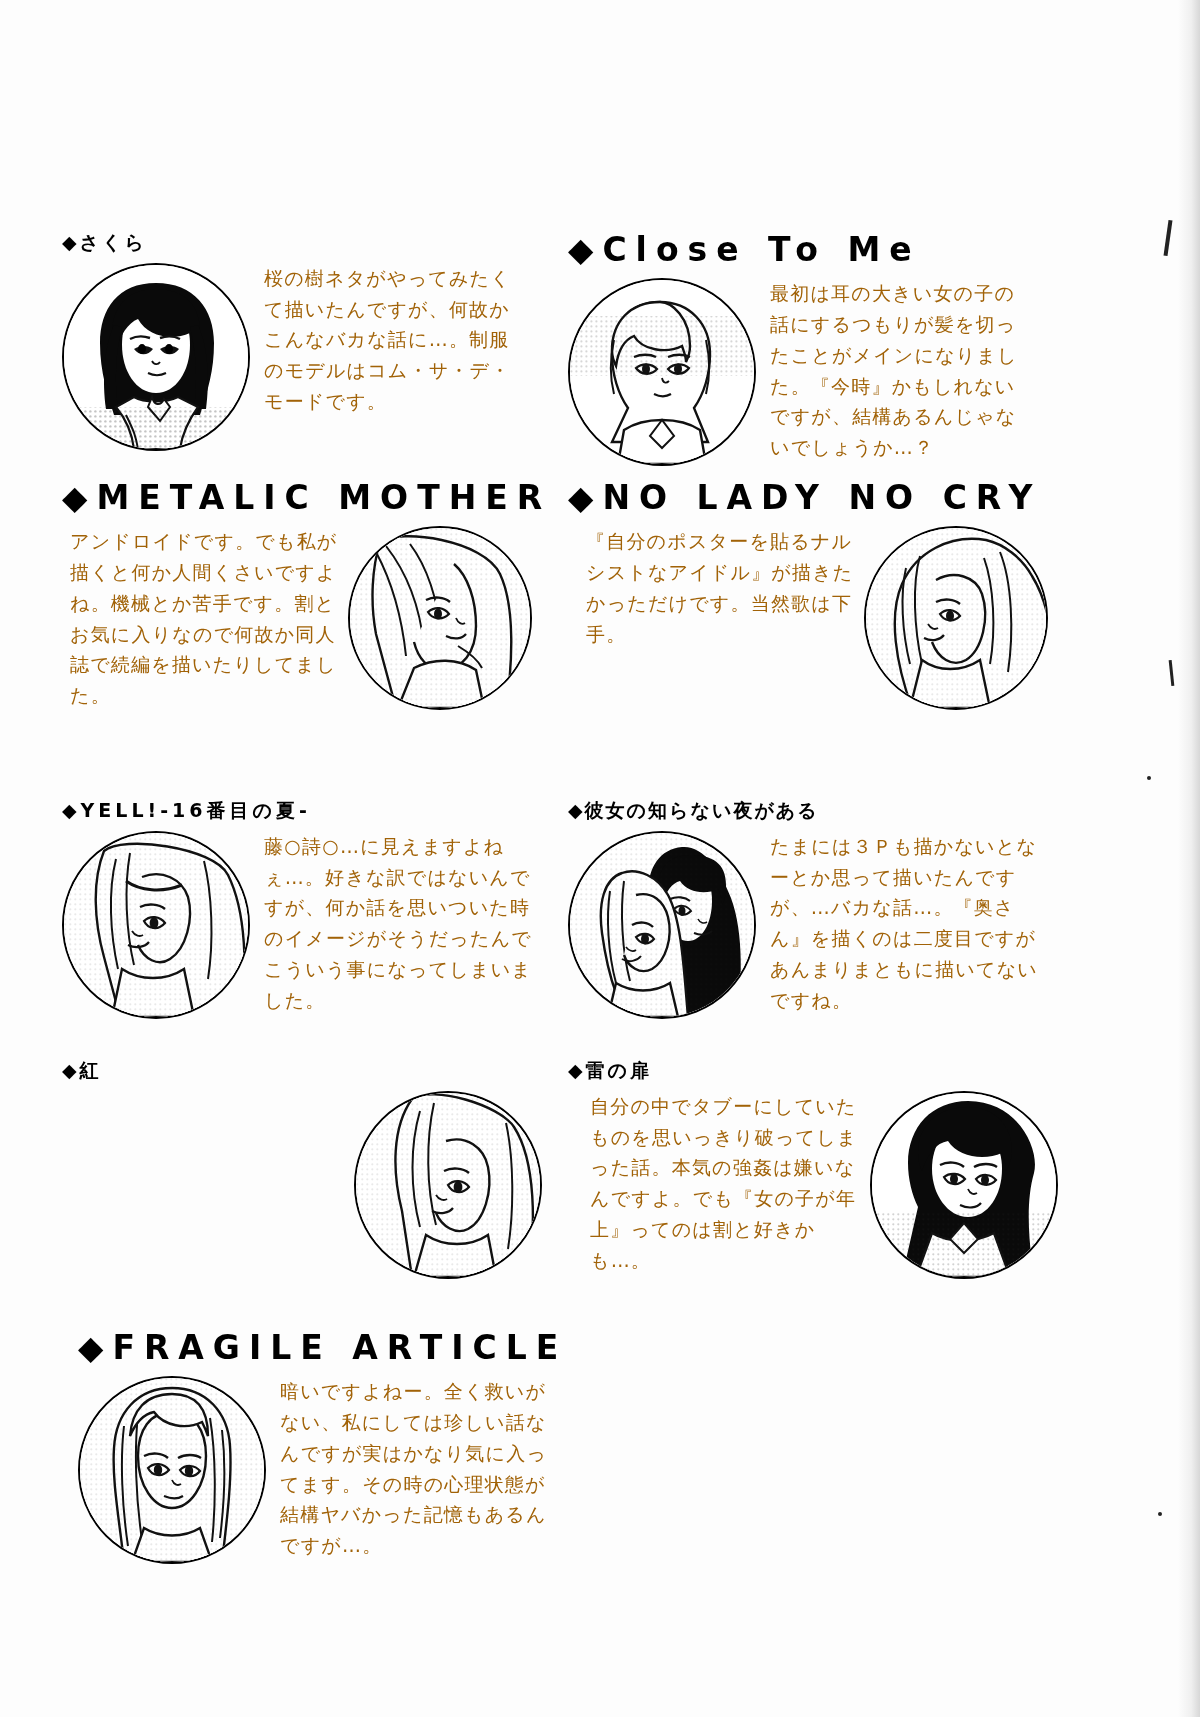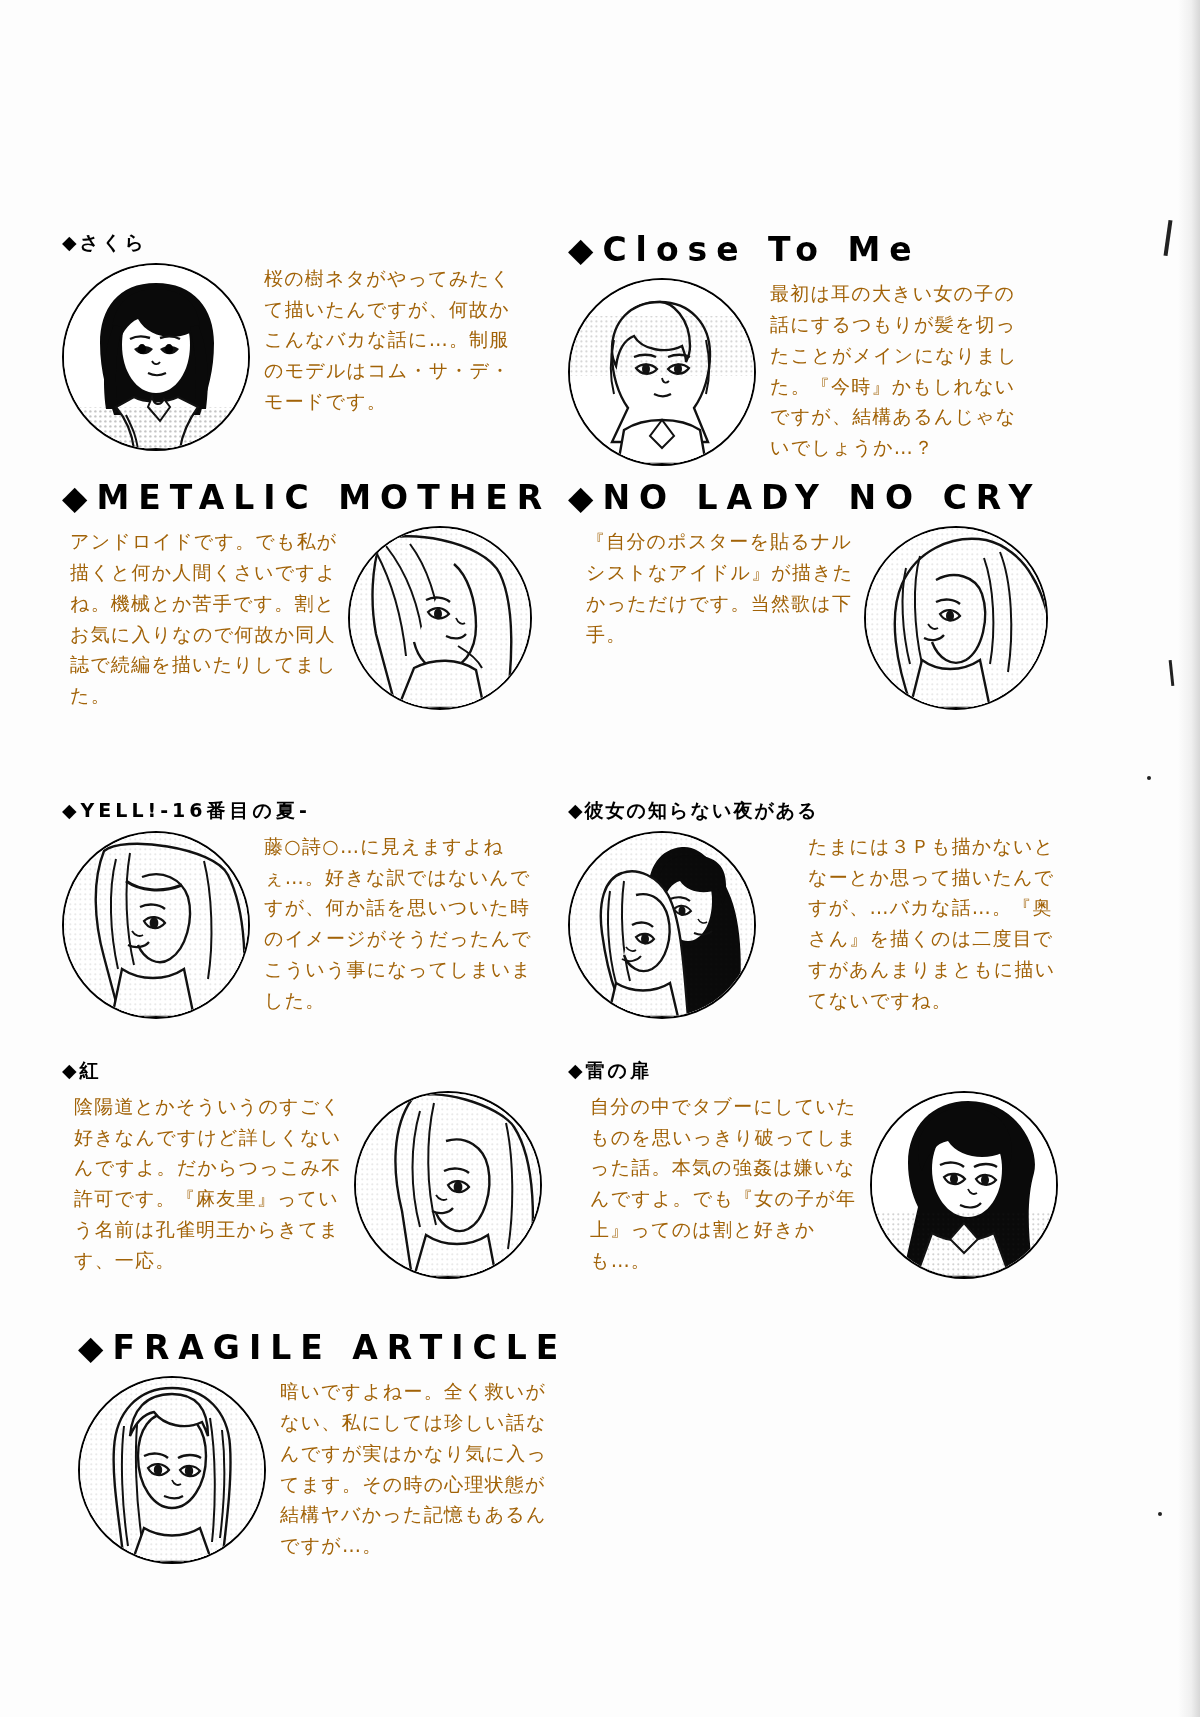--- a/index.html
+++ b/index.html
@@ -288,21 +288,21 @@
           <path d="M66 62c16-4 28 6 32 22 5 20-2 44-16 52-12 6-24-2-28-14" fill="#fff" stroke="#111" stroke-width="2.4"></path>
           <path d="M66 104c6-5 14-4 18 2-6 7-14 5-18-2z" fill="#fff" stroke="#111" stroke-width="2.2"></path>
           <ellipse cx="75" cy="106" rx="4" ry="5.4" fill="#111"></ellipse>
           <path d="M62 92c7-4 16-3 21 2" stroke="#111" stroke-width="2.4" fill="none"></path>
           <path d="M56 114c3 4 7 5 10 3" stroke="#111" stroke-width="1.8" fill="none"></path>
           <path d="M52 126c7 4 15 2 19-3" stroke="#111" stroke-width="2" fill="none"></path>
           <path d="M46 150c16 10 38 10 54 0l8 34H38z" fill="#fff" stroke="#111" stroke-width="2.4"></path>
           <rect x="0" y="0" width="184" height="184" fill="url(#dots6)" opacity="0.10"></rect>
         </svg>
       </div>
-      <div class="sec-text" style="width:268px;margin-left:38px;">たまには３Ｐも描かないとなーとか思って描いたんですが、…バカな話…。『奥さん』を描くのは二度目ですがあんまりまともに描いてないですね。</div>
+      <div class="sec-text" style="width:268px;">たまには３Ｐも描かないとなーとか思って描いたんですが、…バカな話…。『奥さん』を描くのは二度目ですがあんまりまともに描いてないですね。</div>
     </div>
   </div>
 
   <div class="section" style="left:62px; top:1060px; width:480px;">
     <div class="sec-head">◆紅</div>
     <div class="sec-body rev">
       <div class="portrait" style="width:184px;height:184px;margin-left:12px;">
         <svg viewBox="0 0 184 184" width="184" height="184">
           <defs>
             <pattern id="dots7" width="5" height="5" patternUnits="userSpaceOnUse">
@@ -317,21 +317,20 @@
           <path d="M90 48c20-6 38 6 42 26 5 24-4 54-20 62-12 6-26-2-32-16" fill="#fff" stroke="#111" stroke-width="2.4"></path>
           <path d="M92 92c6-6 16-5 21 2-7 8-17 6-21-2z" fill="#fff" stroke="#111" stroke-width="2.2"></path>
           <ellipse cx="102" cy="94" rx="4.4" ry="6" fill="#111"></ellipse>
           <path d="M88 78c8-4 19-3 25 2" stroke="#111" stroke-width="2.4" fill="none"></path>
           <path d="M80 102c3 5 8 6 11 4" stroke="#111" stroke-width="1.8" fill="none"></path>
           <path d="M76 118c8 4 17 2 21-3" stroke="#111" stroke-width="2.2" fill="none"></path>
           <path d="M70 142c18 12 44 12 62 0l8 42H58z" fill="#fff" stroke="#111" stroke-width="2.4"></path>
           <rect x="0" y="0" width="184" height="184" fill="url(#dots7)" opacity="0.10"></rect>
         </svg>
       </div>
-      <div class="sec-text" style="width:268px;">陰陽道とかそういうのすごく好きなんですけど詳しくないんですよ。だからつっこみ不許可です。『麻友里』っていう名前は孔雀明王からきてます、一応。</div>
     </div>
   </div>
 
   <div class="section" style="left:568px; top:1060px; width:490px;">
     <div class="sec-head">◆雷の扉</div>
     <div class="sec-body rev">
       <div class="portrait" style="width:184px;height:184px;margin-left:12px;">
         <svg viewBox="0 0 184 184" width="184" height="184">
           <defs>
             <pattern id="dots8" width="5" height="5" patternUnits="userSpaceOnUse">

